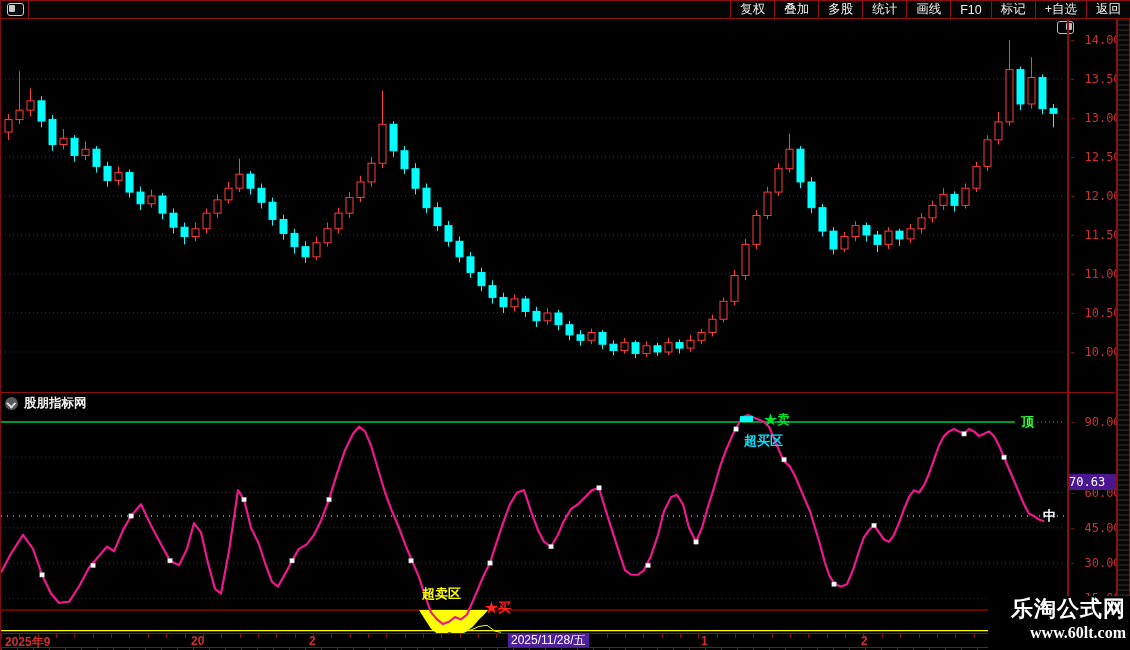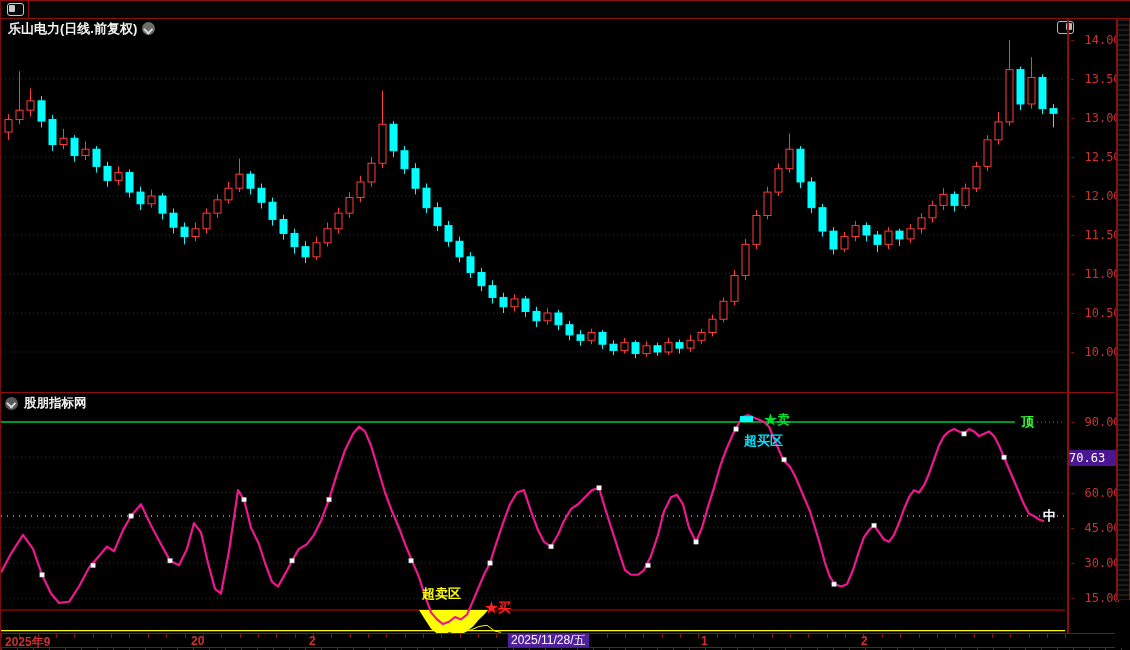--- a/index.html
+++ b/index.html
@@ -65,26 +65,33 @@
 </head>
 <body>
 
 <div id="app">
 
   <div id="toolbar">
     <span class="win-toggle">
         <i></i>
       </span>
     <span class="tsep"></span>
+    <div id="rbtns">
+        <span class="rbtn">复权</span>
+        <span class="rbtn">叠加</span>
+        <span class="rbtn">多股</span>
+        <span class="rbtn">统计</span>
+        <span class="rbtn">画线</span>
+        <span class="rbtn">F10</span>
+        <span class="rbtn">标记</span>
+        <span class="rbtn">+自选</span>
+        <span class="rbtn">返回</span>
+      </div>
   </div>
 
-  <div id="titlebar">
-    <span>乐山电力(日线.前复权)</span>
-    <span class="circle-chevron"></span>
-  </div>
   <span id="panel-icon">
       <i></i>
     </span>
 
   <svg id="main-plot" width="1066" height="354">
       <line x1="0" y1="41" x2="1064" y2="41" stroke="#7e1212" stroke-width="1" stroke-dasharray="1,3"></line>
       <line x1="0" y1="80" x2="1064" y2="80" stroke="#7e1212" stroke-width="1" stroke-dasharray="1,3"></line>
       <line x1="0" y1="119" x2="1064" y2="119" stroke="#7e1212" stroke-width="1" stroke-dasharray="1,3"></line>
       <line x1="0" y1="158" x2="1064" y2="158" stroke="#7e1212" stroke-width="1" stroke-dasharray="1,3"></line>
       <line x1="0" y1="197" x2="1064" y2="197" stroke="#7e1212" stroke-width="1" stroke-dasharray="1,3"></line>
@@ -535,21 +542,21 @@
       <text x="1020" y="14" fill="#33ff33" font-size="13" font-family="&quot;Liberation Sans&quot;,sans-serif" font-weight="bold">顶</text>
       <text x="1042" y="108" fill="#ffffff" font-size="13" font-family="&quot;Liberation Sans&quot;,sans-serif" font-weight="bold">中</text>
     </svg>
 
   <div class="axis-col" id="ind-axis" style="top:412px;height:221px;">
       <div class="axis-lab" style="top: 10px;"><span class="tick">-</span> 90.00</div>
       <div class="axis-lab" style="top: 80.5px;"><span class="tick">-</span> 60.00</div>
       <div class="axis-lab" style="top: 115.75px;"><span class="tick">-</span> 45.00</div>
       <div class="axis-lab" style="top: 151px;"><span class="tick">-</span> 30.00</div>
       <div class="axis-lab" style="top: 186.25px;"><span class="tick">-</span> 15.00</div>
-      <div id="ind-badge" style="top: 46px;">70.63</div>
+      <div id="ind-badge" style="top: 70px;">70.63</div>
     </div>
 
   <div id="vline-axis"></div>
   <div id="hline-mid"></div>
   <div id="hline-xa1"></div>
   <div id="hline-xa2"></div>
 
   <div id="xaxis">
       <div class="xtick" style="left: 0px;"></div>
       <div class="xtick" style="left: 18.35px;"></div>
@@ -686,13 +693,17 @@
       <div class="xtick" style="left: 1040px;"></div>
       <div class="xtick" style="left: 1056px;"></div>
       <div class="xtick" style="left: 1072px;"></div>
       <div class="xtick" style="left: 1088px;"></div>
       <div class="xtick" style="left: 1104px;"></div>
       <div class="xtick" style="left: 1120px;"></div>
     </div>
 
   <div id="right-strip"></div>
 
+  <div id="watermark">
+    <div id="wm1">乐淘公式网</div>
+    <div id="wm2">www.60lt.com</div>
+  </div>
 </div>
 
 </body></html>

